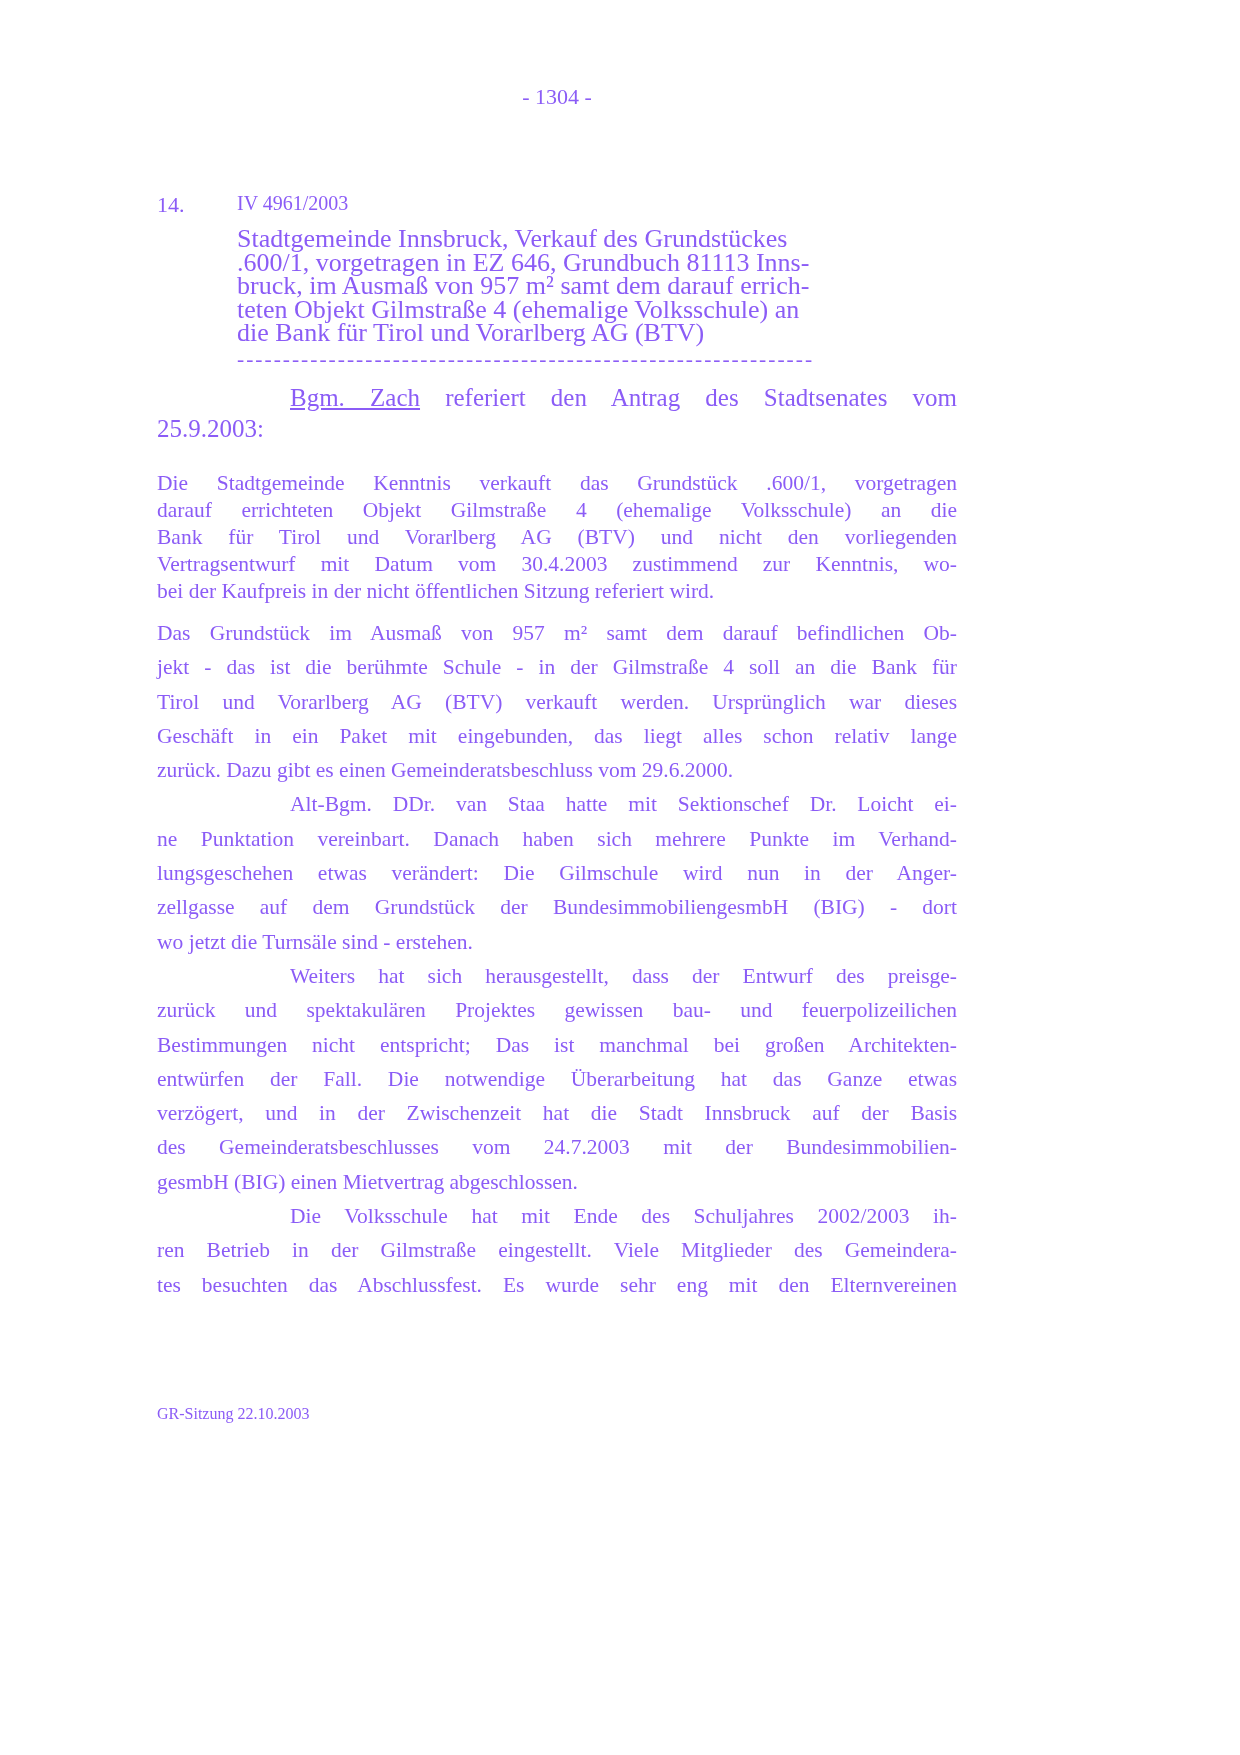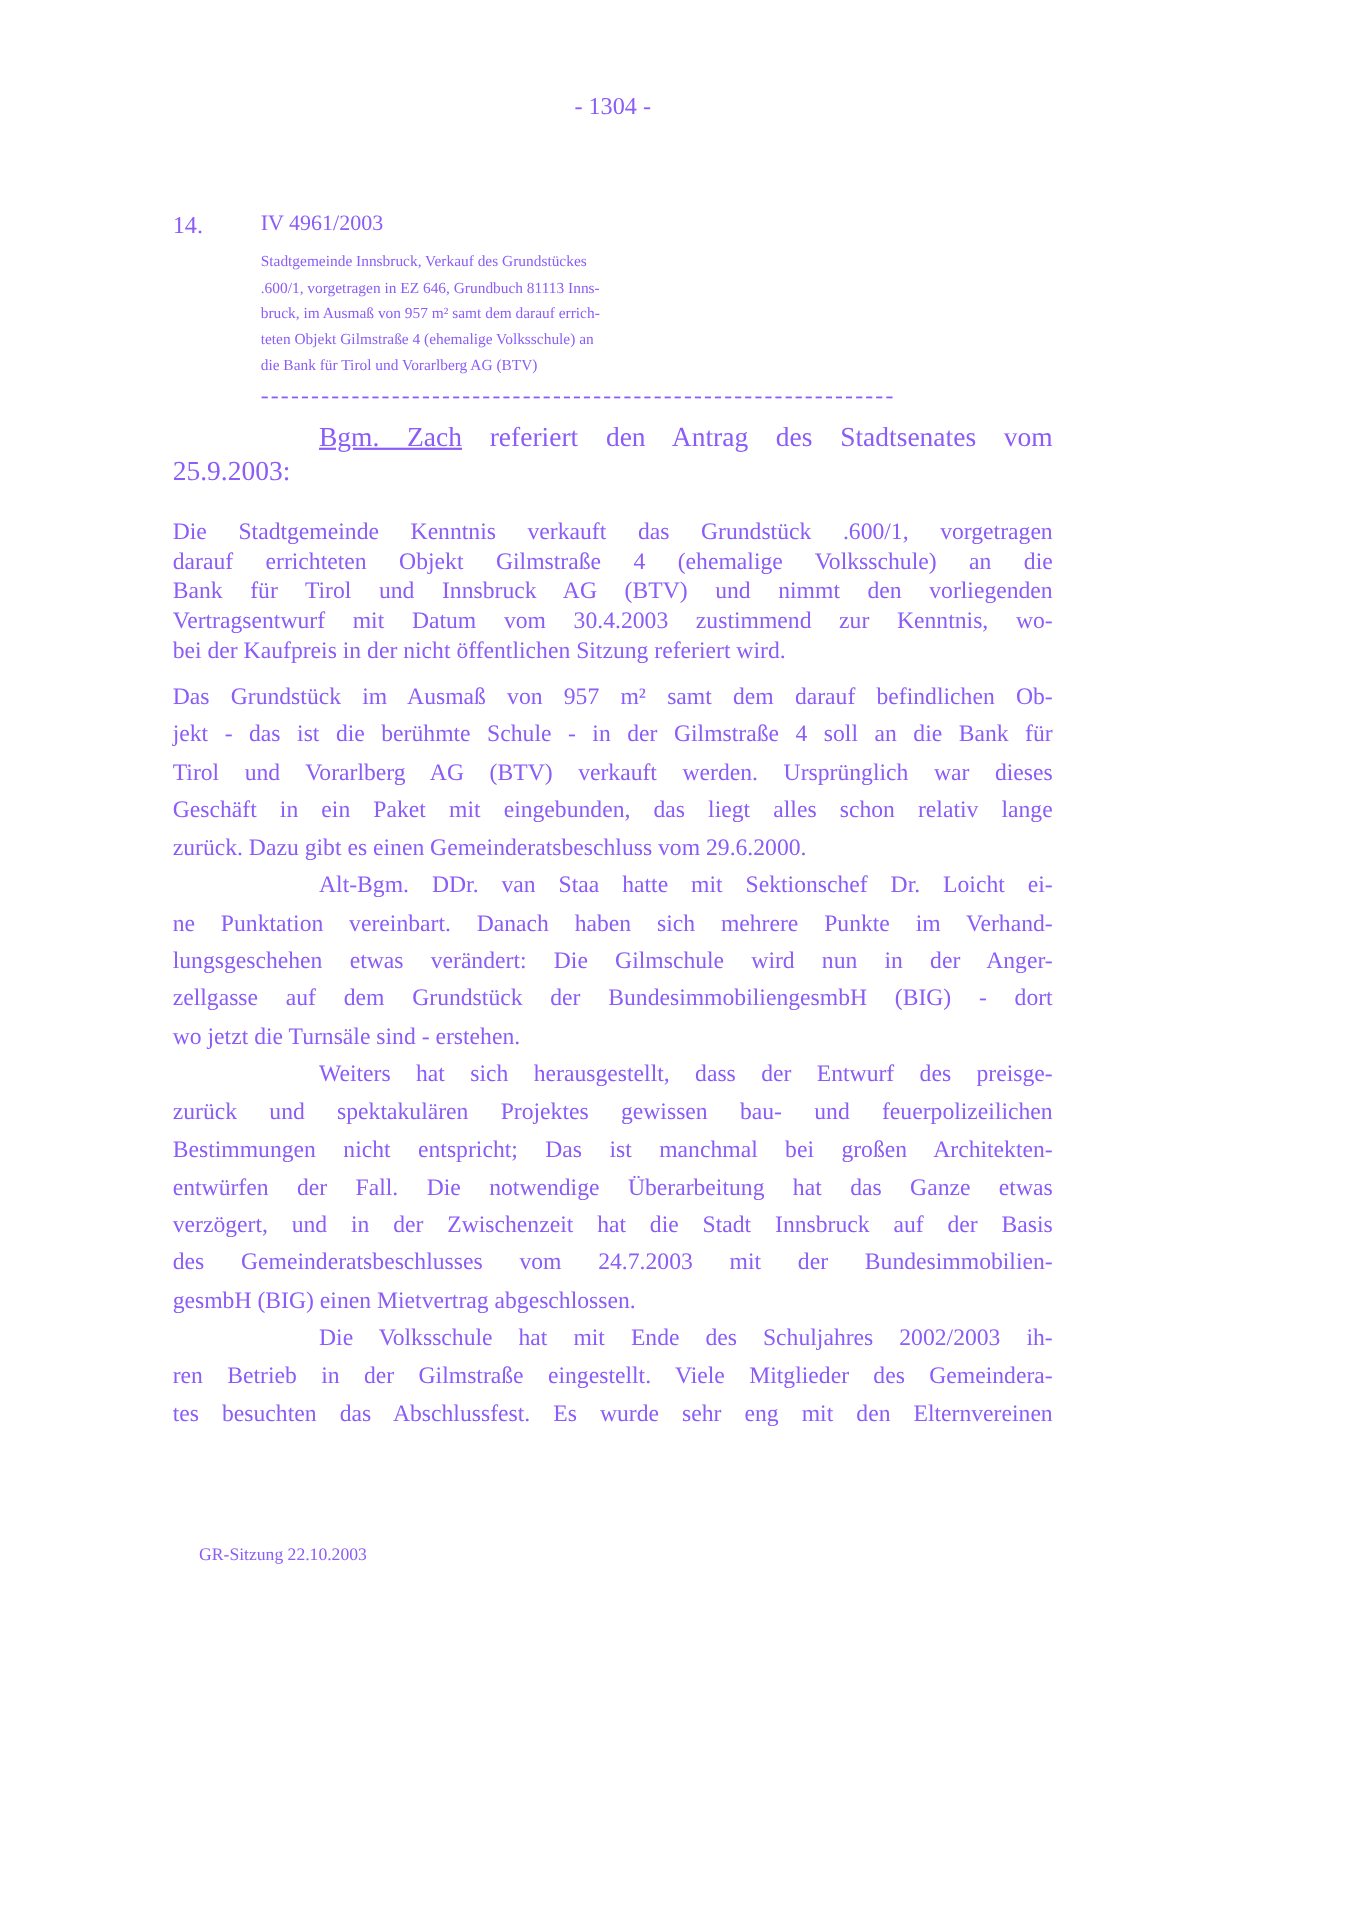--- a/index.html
+++ b/index.html
@@ -18,21 +18,21 @@
   .page-number {
     top: 84px; left: 157px; width: 800px;
     text-align: center;
     font-size: 22px;
   }
   .item-number { top: 192px; left: 157px; font-size: 22px; }
   .item-reference { top: 192px; left: 237px; font-size: 20px; }
 
   .subject-block {
     top: 227px; left: 237px; width: 600px;
-    font-size: 14px; line-height: 23.5px;
+    font-size: 26px; line-height: 23.5px;
   }
   .separator-line {
     top: 347px; left: 237px; width: 590px; height: 26px;
     font-size: 21.5px; letter-spacing: 2px;
     white-space: nowrap; overflow: hidden;
   }
 
   .referent-block {
     top: 383px; left: 157px; width: 800px;
     font-size: 25px; line-height: 30.5px;
@@ -41,21 +41,20 @@
     top: 470px; left: 157px; width: 800px;
     font-size: 21.5px; line-height: 26.9px;
   }
   .speech-block {
     top: 616px; left: 157px; width: 800px;
     font-size: 21.5px; line-height: 34.3px;
   }
   .footer-note {
     top: 1405px; left: 157px;
     font-size: 16px;
-    margin-left: 24px;
   }
 
   .tline { text-align: left; }
   .tline.just { text-align: justify; text-align-last: justify; }
   .tline.ind { text-indent: 133px; }
   .underline { text-decoration: underline; text-underline-offset: 2px; }
 </style>
 </head>
 <body>
 
@@ -78,21 +77,21 @@
   <div class="abs separator-line">---------------------------------------------------------------</div>
 
   <div class="abs referent-block">
     <div class="tline just ind"><span class="underline">Bgm. Zach</span><span> referiert den Antrag des Stadtsenates vom</span></div>
     <div class="tline">25.9.2003:</div>
   </div>
 
   <div class="abs motion-block">
       <div class="tline just">Die Stadtgemeinde Kenntnis verkauft das Grundstück .600/1, vorgetragen</div>
       <div class="tline just">darauf errichteten Objekt Gilmstraße 4 (ehemalige Volksschule) an die</div>
-      <div class="tline just">Bank für Tirol und Innsbruck AG (BTV) und nimmt den vorliegenden</div>
+      <div class="tline just">Bank für Tirol und Vorarlberg AG (BTV) und nicht den vorliegenden</div>
       <div class="tline just">Vertragsentwurf mit Datum vom 30.4.2003 zustimmend zur Kenntnis, wo-</div>
       <div class="tline">bei der Kaufpreis in der nicht öffentlichen Sitzung referiert wird.</div>
     </div>
 
   <div class="abs speech-block">
       <div>
         <div class="tline just">Das Grundstück im Ausmaß von 957 m² samt dem darauf befindlichen Ob-</div>
         <div class="tline just">jekt - das ist die berühmte Schule - in der Gilmstraße 4 soll an die Bank für</div>
         <div class="tline just">Tirol und Vorarlberg AG (BTV) verkauft werden. Ursprünglich war dieses</div>
         <div class="tline just">Geschäft in ein Paket mit eingebunden, das liegt alles schon relativ lange</div>

